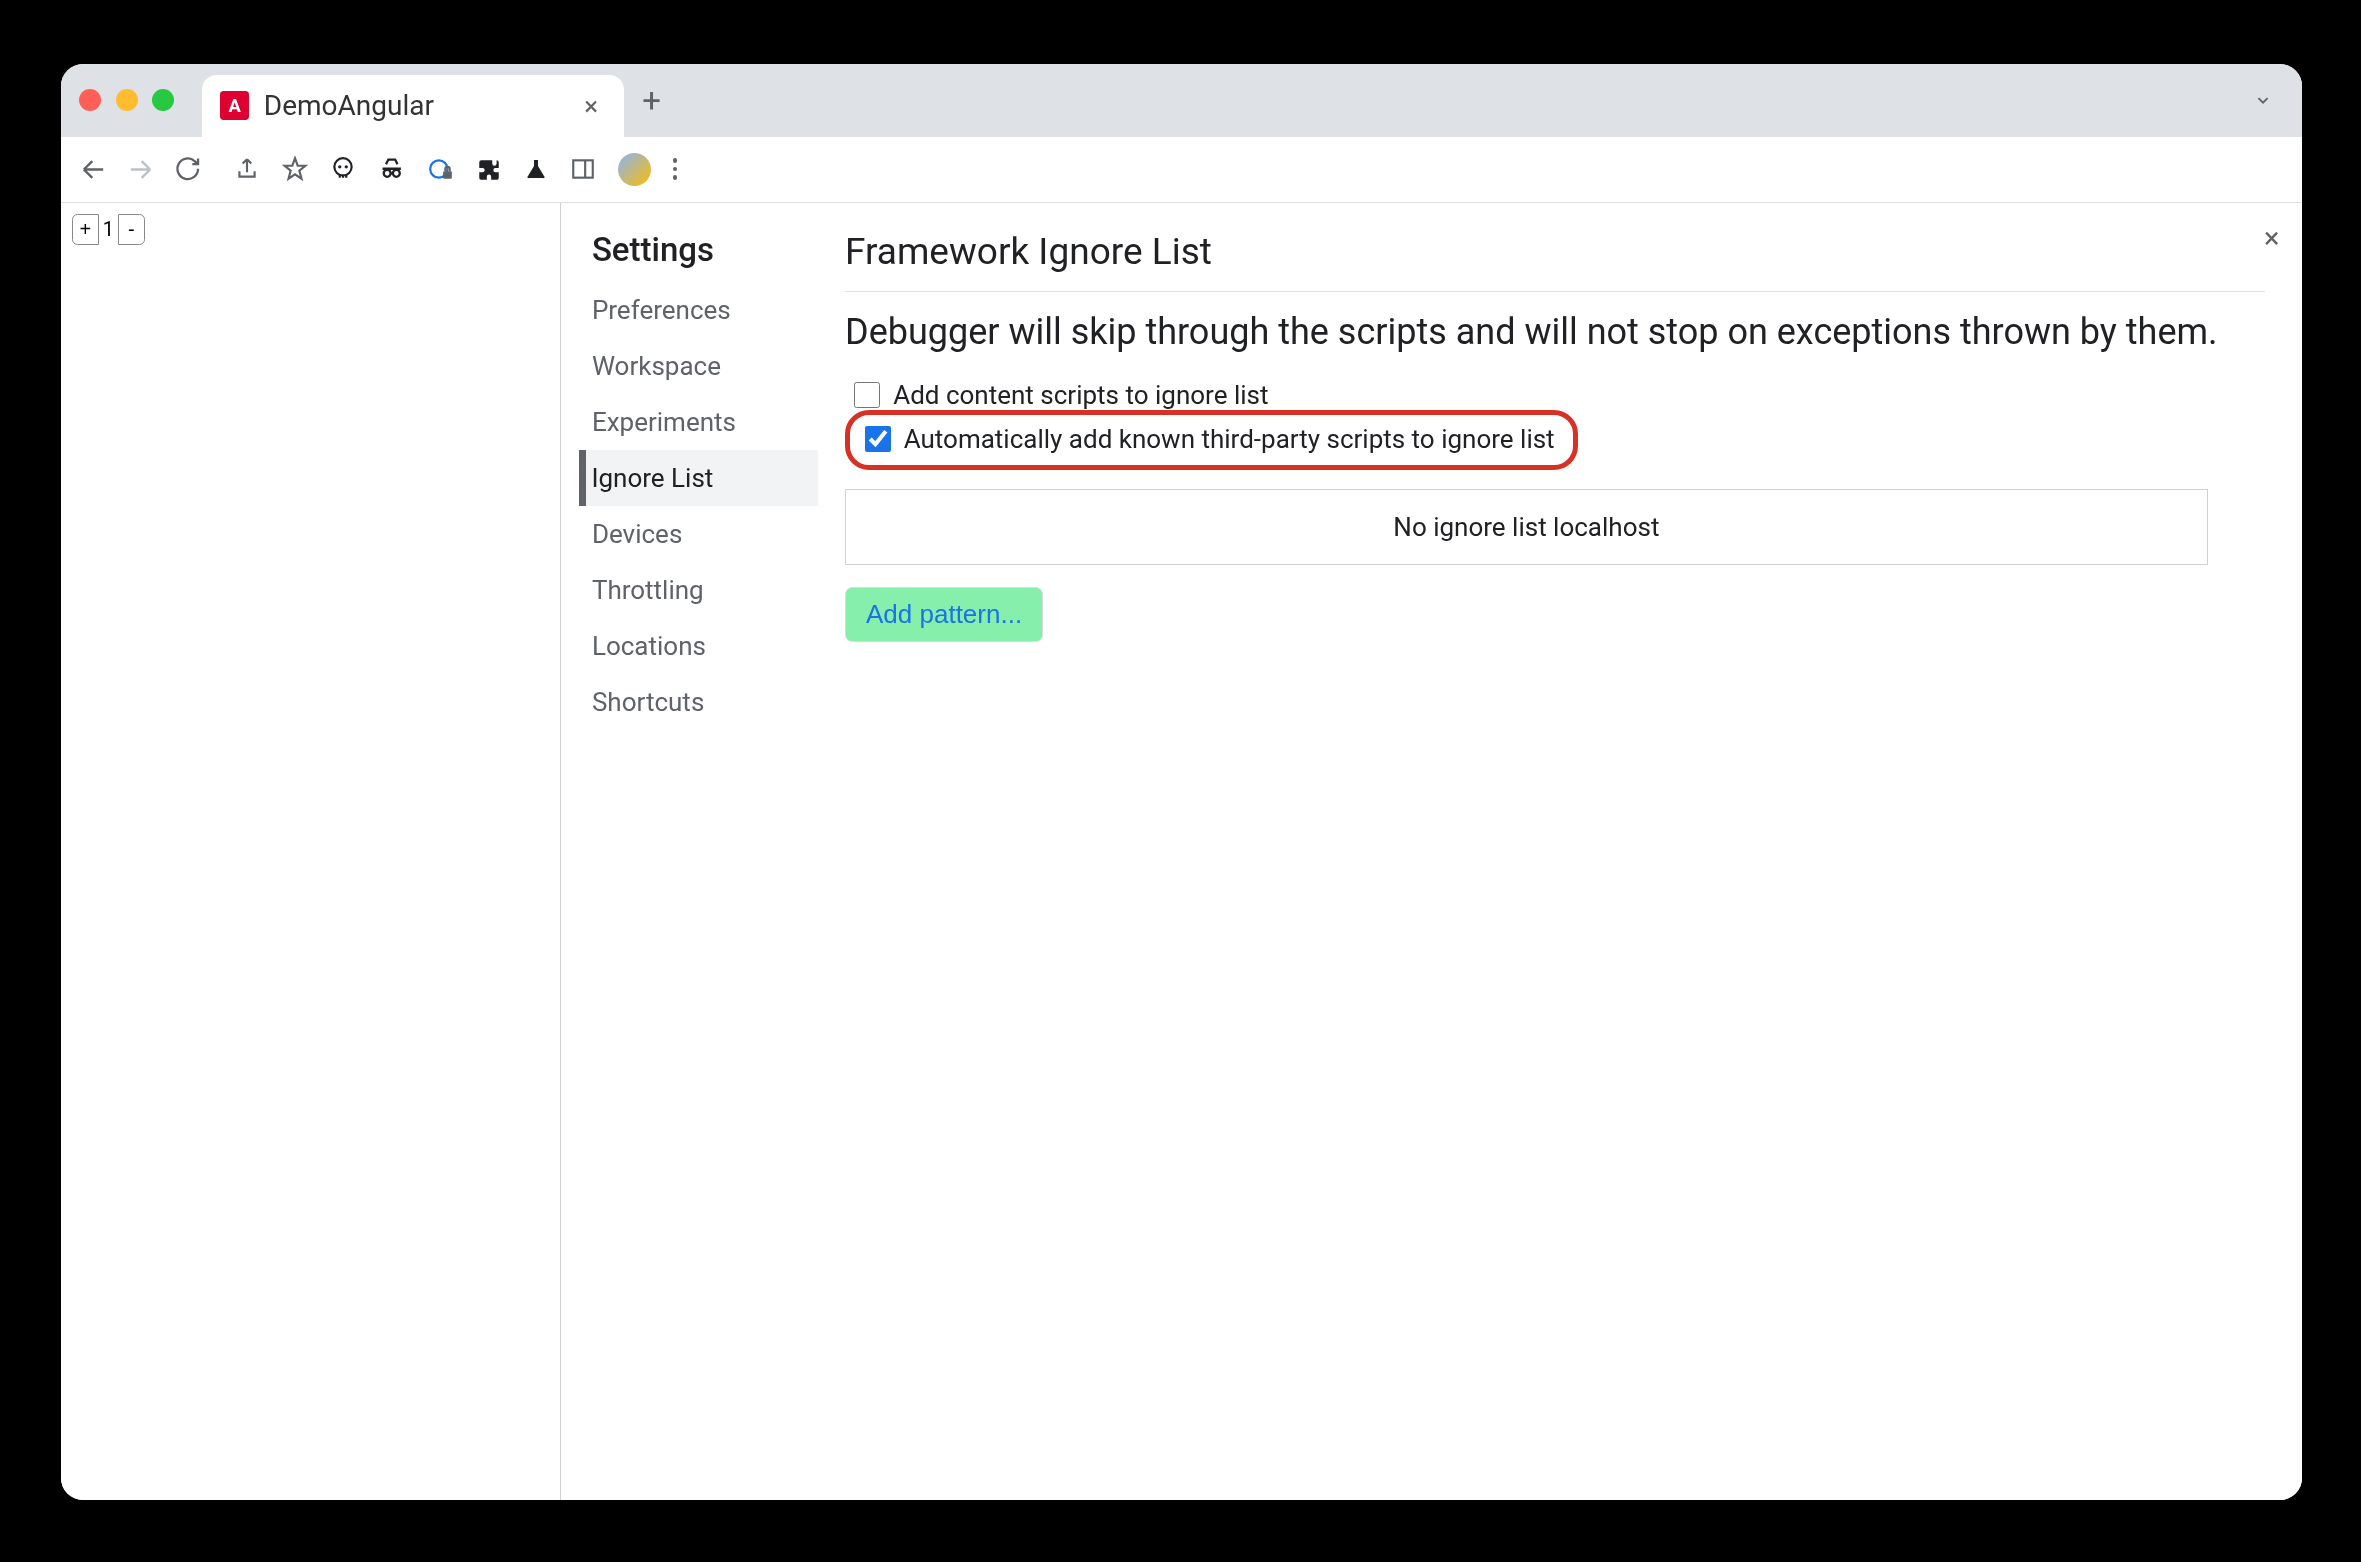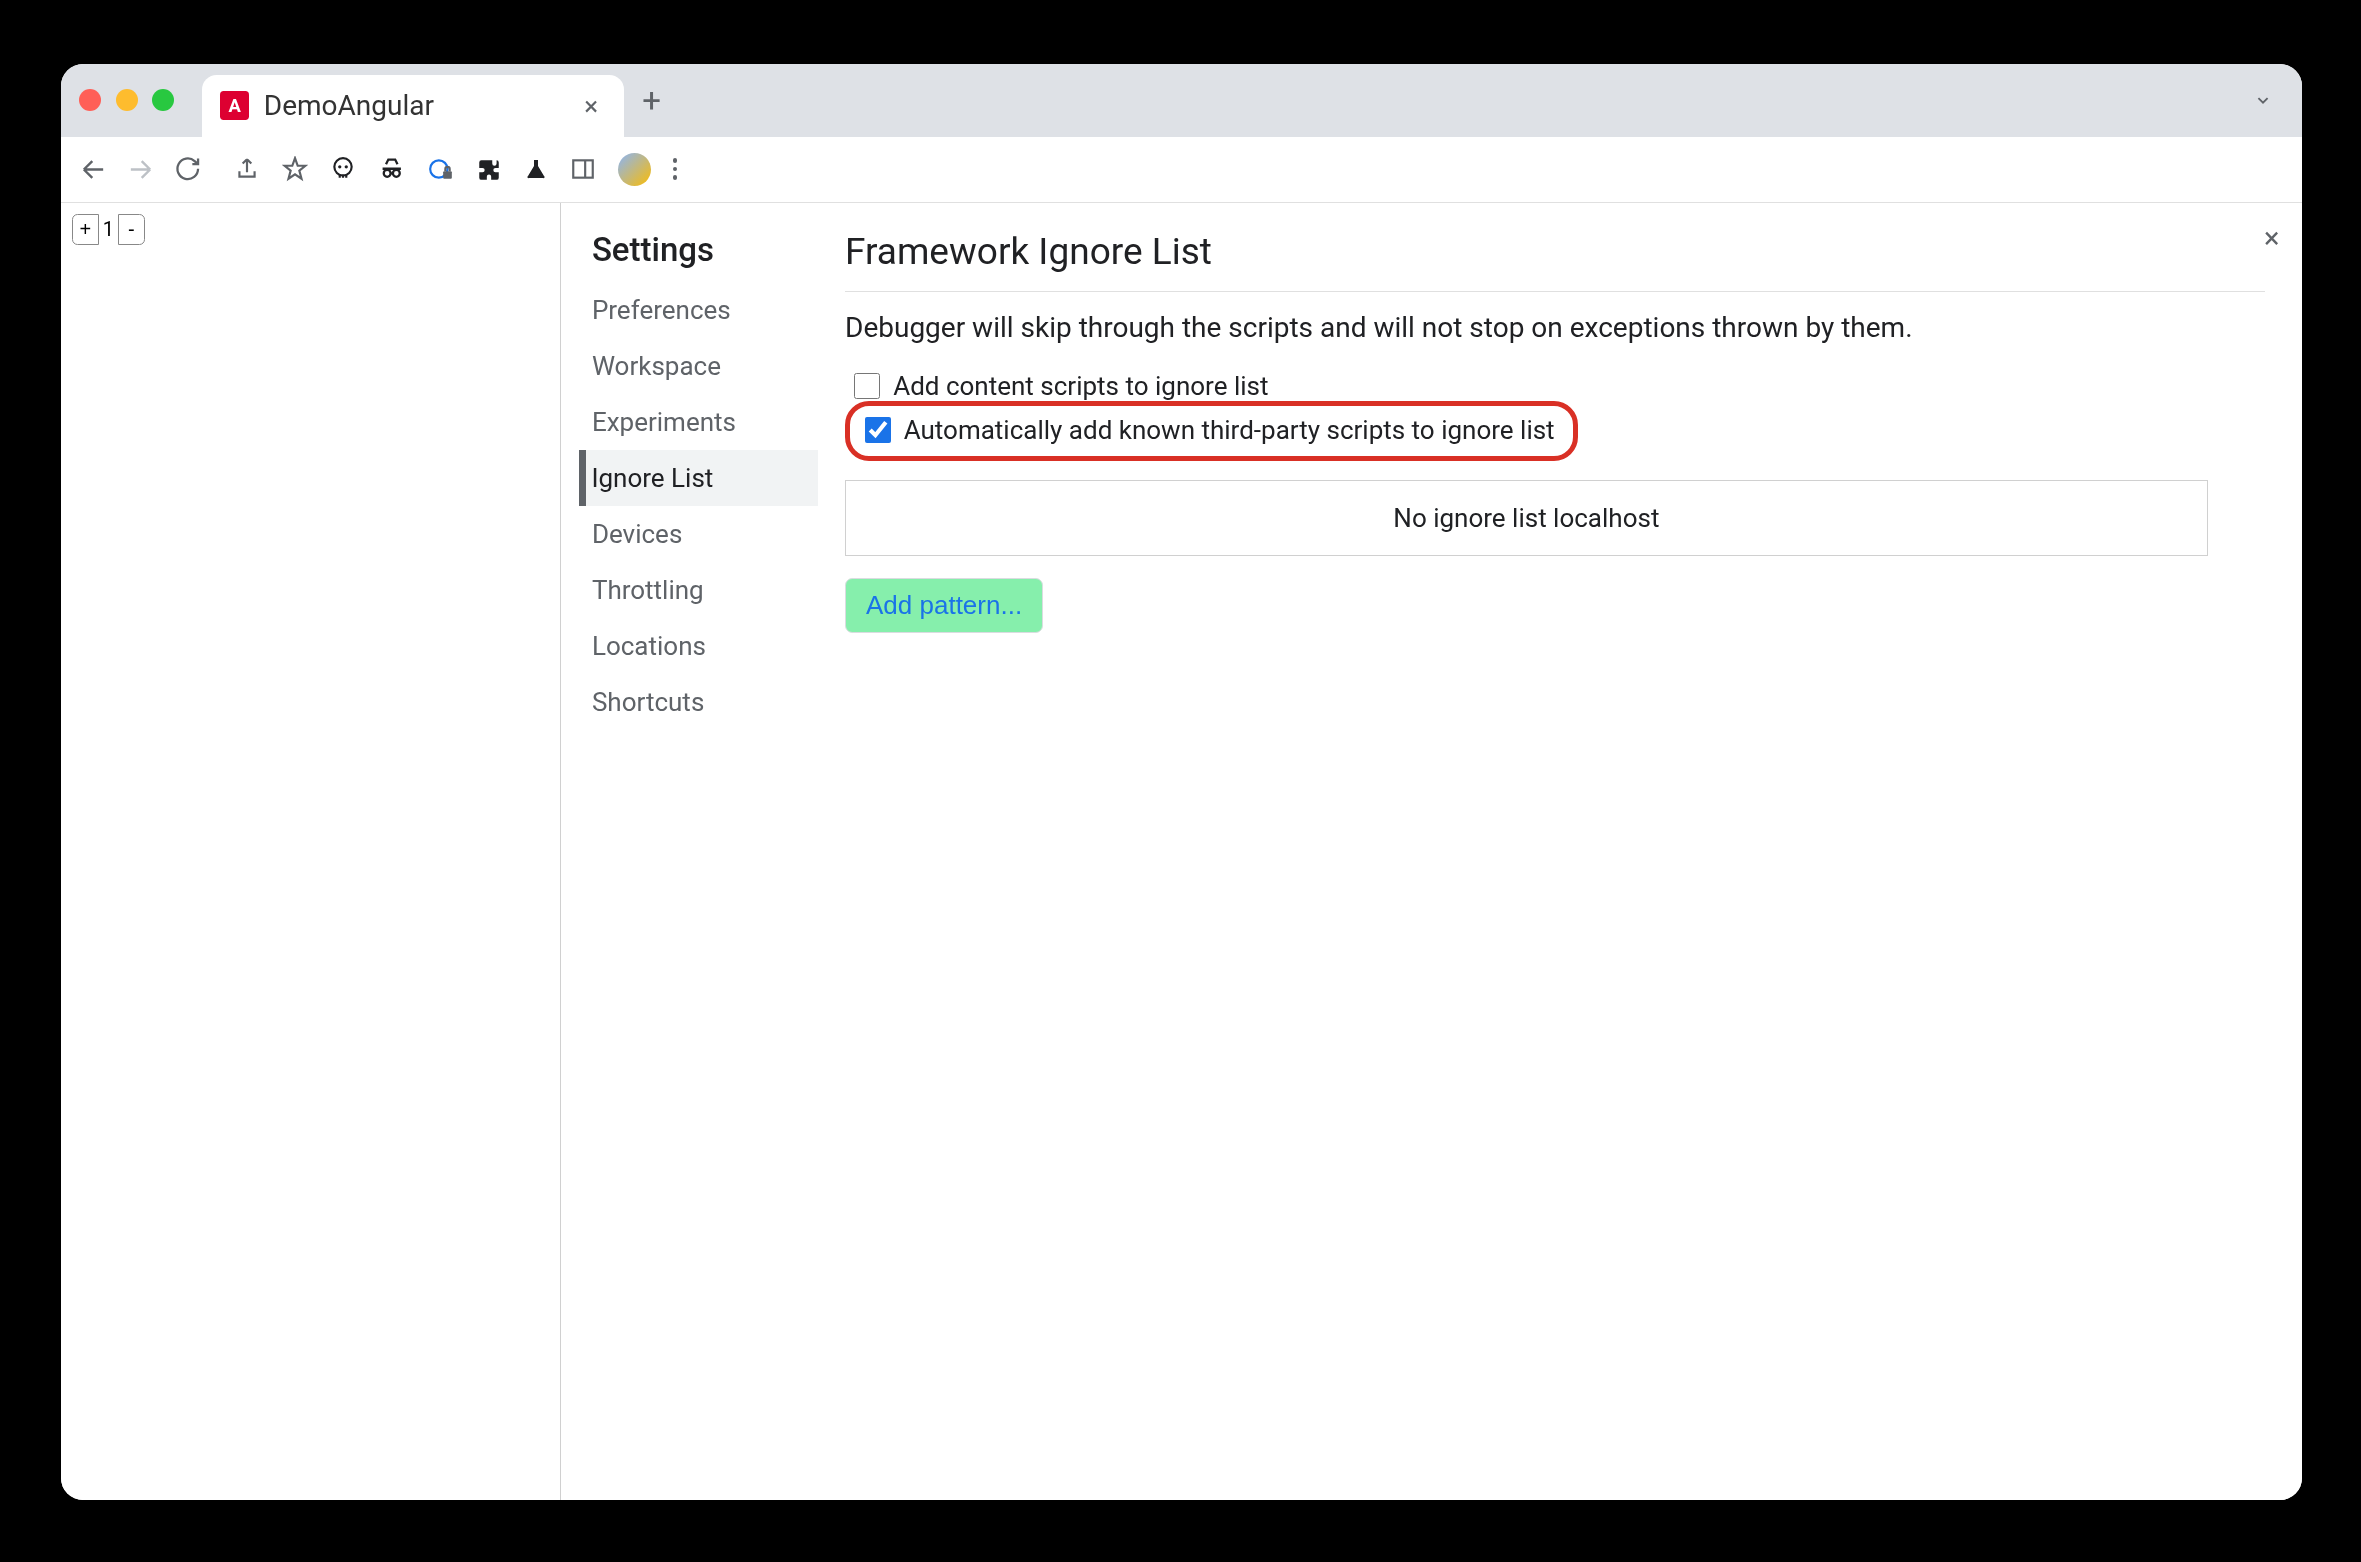--- a/index.html
+++ b/index.html
@@ -182,21 +182,21 @@
 }
 .panel-title {
   font-size: 37px;
   color: #202124;
   font-weight: 400;
   padding-bottom: 18.4px;
   border-bottom: 0.9px solid #e0e0e0;
   margin-bottom: 18.4px;
 }
 .panel-desc {
-  font-size: 28px;
+  font-size: 36px;
   color: #202124;
   margin-bottom: 22px;
 }
 .checkbox-row {
   display: flex;
   align-items: center;
   gap: 13px;
   font-size: 26px;
   color: #202124;
   padding: 5.5px 9.2px;

